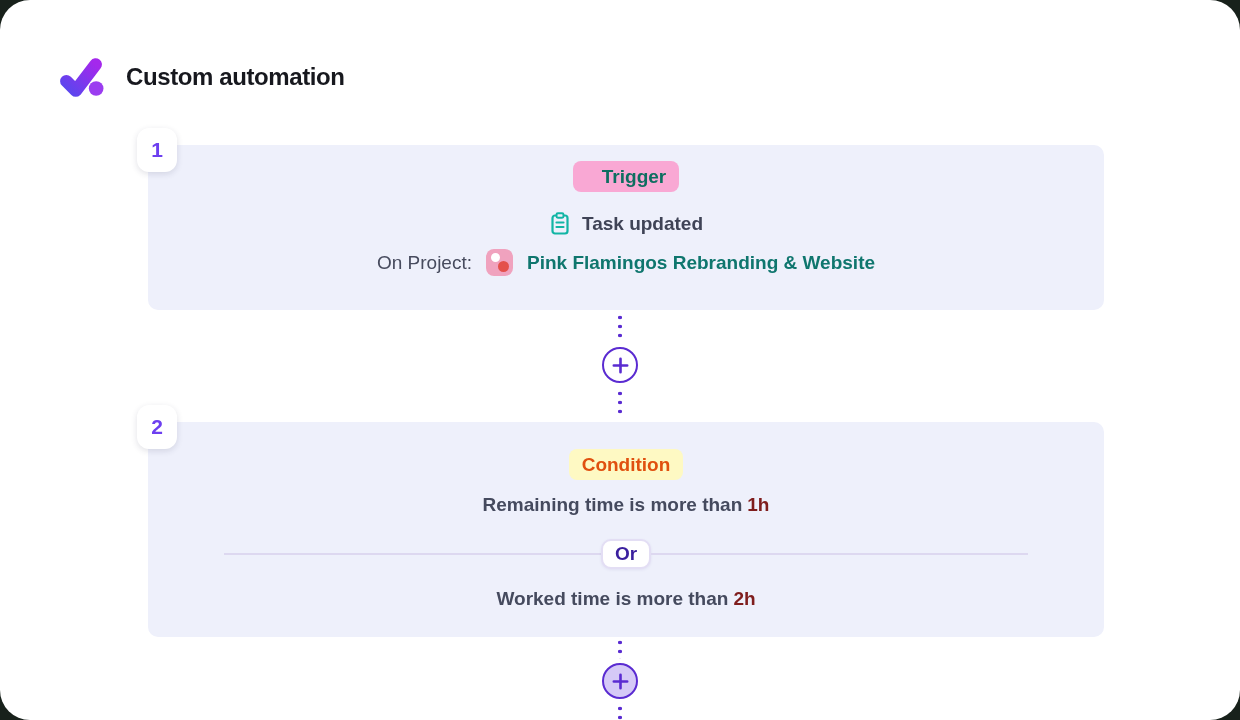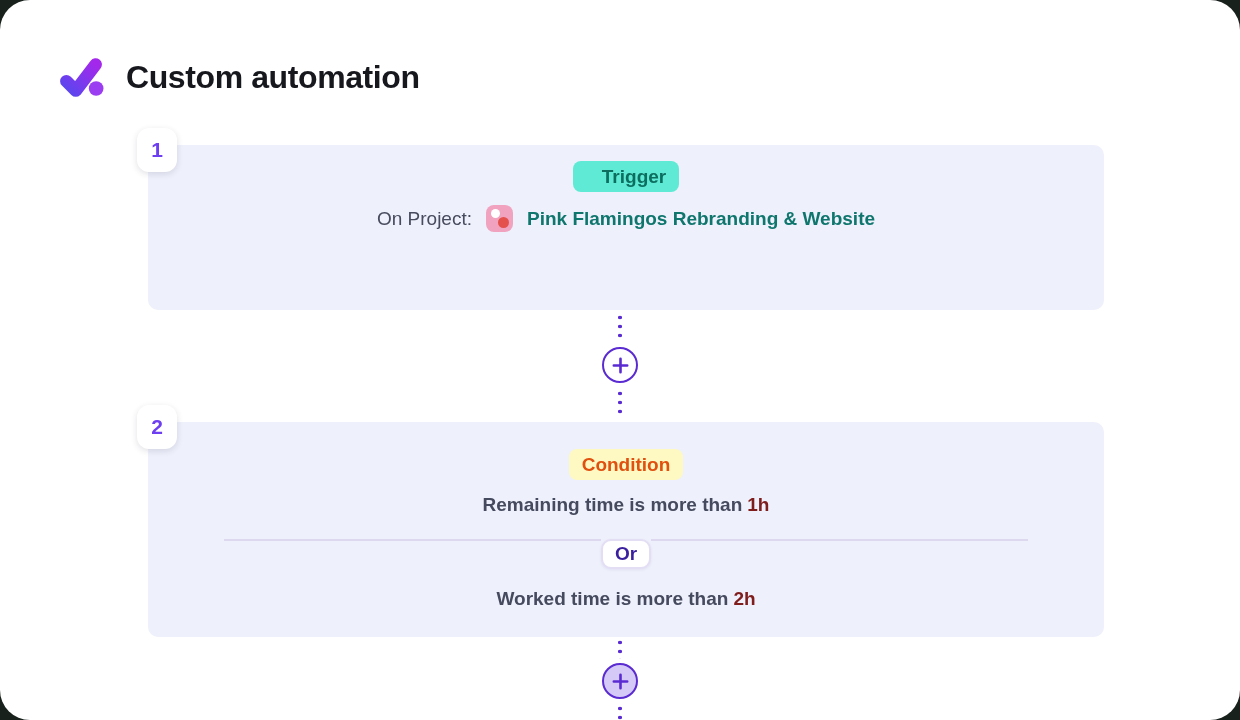--- a/index.html
+++ b/index.html
@@ -7,40 +7,40 @@
   body { display:flex; align-items:flex-start; justify-content:flex-start; }
   .page {
     position:relative; width:1240px; height:720px; background:#ffffff;
     border-radius:30px; overflow:hidden;
     font-family:"Liberation Sans", sans-serif;
   }
 
   
   .header { position:absolute; left:58px; top:54px; display:flex; align-items:center; gap:22px; }
   .logo { width:46px; height:46px; display:flex; align-items:center; justify-content:center; }
-  .title { font-size:32px; font-weight:700; color:#17181e; letter-spacing:-0.4px; }
+  .title { font-size:24px; font-weight:700; color:#17181e; letter-spacing:-0.4px; }
 
   
   .card {
     position:absolute; left:148px; width:956px; background:#eef0fb; border-radius:10px;
     display:flex; flex-direction:column; align-items:center; cursor:pointer;
   }
   .card-trigger   { top:145px; height:165px; padding-top:16px; }
   .card-condition { top:422px; height:215px; padding-top:27px; }
 
   .step-num {
     position:absolute; left:-11px; top:-17px; width:40px; height:44px;
     background:#ffffff; border-radius:12px;
     box-shadow:0 2px 6px rgba(40,40,80,0.14);
     display:flex; align-items:center; justify-content:center;
     font-size:21px; font-weight:600; color:#6d3ff0;
   }
 
   .pill { font-size:19px; font-weight:700; padding:3px 13px; border-radius:8px; line-height:25px; }
-  .pill-trigger   { background:#5eead4; color:#0d6e60;padding-left:29px; }
+  .pill-trigger   { background:#f9a8d4; color:#0d6e60;padding-left:29px; }
   .pill-condition { background:#fef9c3; color:#e0500f; }
 
   .row-event {
     margin-top:20px; display:flex; align-items:center; gap:11px;
     font-size:19px; font-weight:700; color:#3f4356;
   }
   .row-scope {
     margin-top:13px; display:flex; align-items:center; gap:14px;
     font-size:19px; color:#474b5e;
   }
@@ -48,21 +48,21 @@
   .scope-value { font-weight:700; color:#0f766e; }
 
   .project-icon { width:27px; height:27px; background:#f0a2be; border-radius:8px; position:relative; flex:0 0 auto; }
   .project-icon .dot-white { position:absolute; left:5px; top:4px;  width:9px;  height:9px;  background:#ffffff; border-radius:50%; }
   .project-icon .dot-red   { position:absolute; right:4px; bottom:4px; width:11px; height:11px; background:#e4504b; border-radius:50%; }
 
   .cond-line { margin-top:14px; font-size:19px; font-weight:600; color:#454a5e; }
   .cond-line .cond-value { font-weight:800; color:#7f1d1d; margin-left:5px; }
   .cond-line-2 { margin-top:19px; }
 
-  .divider { margin-top:23px; width:100%; padding:0 76px; display:flex; align-items:flex-start; }
+  .divider { margin-top:23px; width:100%; padding:0 76px; display:flex; align-items:center; }
   .divider .line { flex:1; height:2px; background:#ddd8f0; }
   .or-pill {
     background:#ffffff; border:2px solid #e3def4; border-radius:10px;
     padding:0px 12px; font-size:19px; font-weight:700; color:#3a1f9e; line-height:26px;
     box-shadow:0 1px 3px rgba(60,40,140,0.08); cursor:pointer;
   }
 
   
   .connector { position:absolute; left:602px; width:36px; display:flex; flex-direction:column; align-items:center; }
   .connector-1 { top:312px; }
@@ -101,20 +101,30 @@
         <circle cx="36.5" cy="33" r="7" fill="#9b3df0"></circle>
       </svg>
     </span>
     <h1 class="title">Custom automation</h1>
   </div>
 
   <div class="card card-trigger">
     <div class="step-num">1</div>
     <span class="pill pill-trigger">Trigger</span>
 
+    <div class="row-event">
+      <span style="display:flex;">
+        <svg width="22" height="24" viewBox="0 0 22 24" fill="none">
+          <rect x="3.5" y="3.5" width="15" height="18" rx="2.5" stroke="#12b5a5" stroke-width="2.2"></rect>
+          <rect x="7.5" y="1.3" width="7" height="4.4" rx="1.4" fill="#eef0fb" stroke="#12b5a5" stroke-width="2"></rect>
+          <path d="M7.5 10.5 h7 M7.5 15 h7" stroke="#12b5a5" stroke-width="2.2" stroke-linecap="round"></path>
+        </svg>
+      </span>
+      <span>Task updated</span>
+    </div>
 
     <div class="row-scope">
       <span class="scope-label">On Project:</span>
       <span class="project-icon">
         <span class="dot-white"></span>
           <span class="dot-red"></span>
       </span>
       <span class="scope-value">Pink Flamingos Rebranding &amp; Website</span>
     </div>
   </div>

